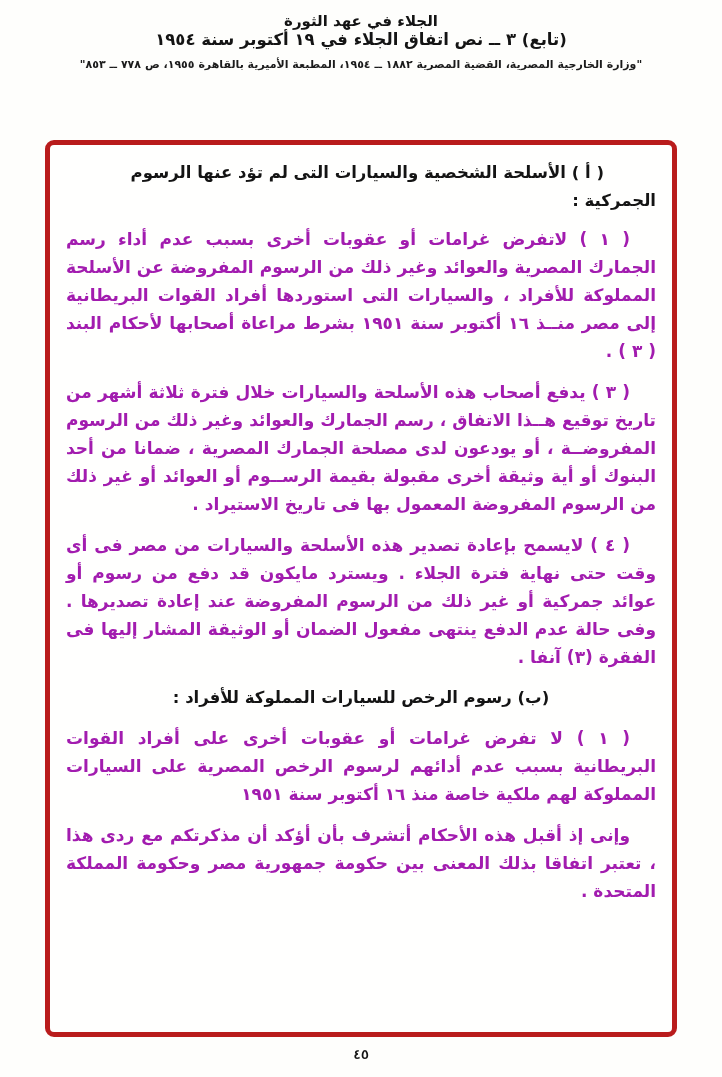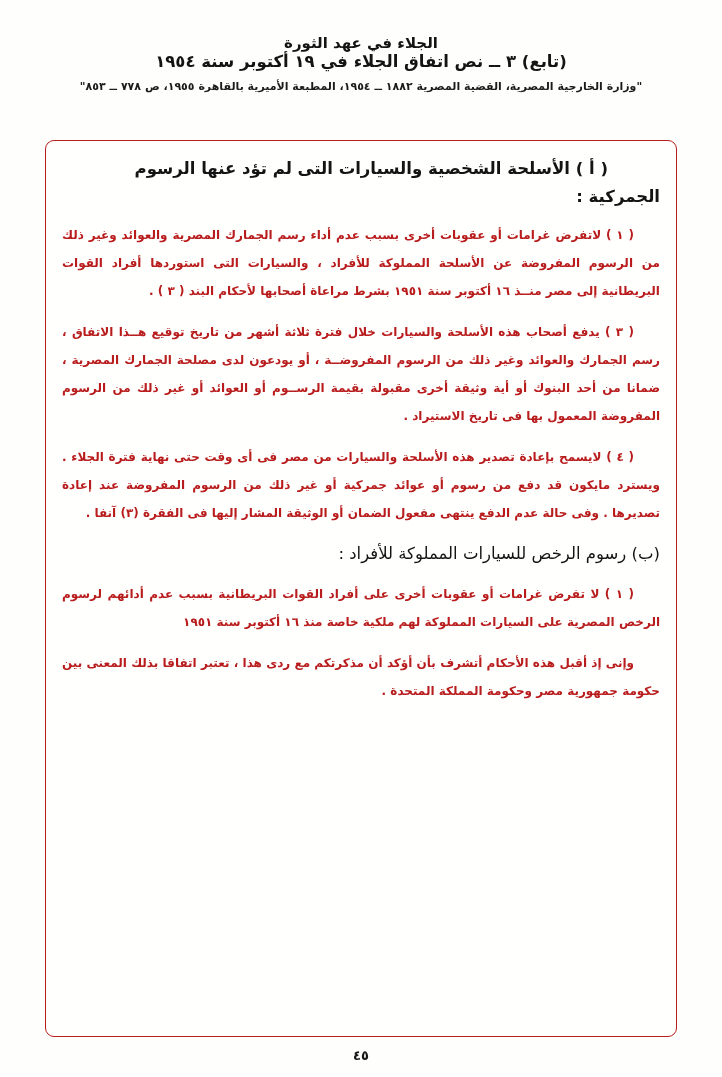--- a/index.html
+++ b/index.html
@@ -8,67 +8,68 @@
     width:722px; height:1077px;
     background:#fefefc;
     font-family:"DejaVu Sans", sans-serif;
     color:#141414;
     position:relative;
     overflow:hidden;
   }
   .header {
     direction:rtl;
     text-align:center;
-    padding-top:34px;
+    padding-top:12px;
   }
   .header .title {
     font-size:15px; font-weight:bold; letter-spacing:0.5px;
   }
   .header .subtitle {
     font-size:16.5px; font-weight:bold; margin-top:0;
   }
   .header .source {
     font-size:11px; font-weight:bold; margin-top:9px; color:#1b1b1b;
   }
   .frame {
     position:absolute;
     left:45px; top:140px;
     width:632px; height:897px;
-    border:1px solid #b91c1c;
+    border:5px solid #b91c1c;
     border-radius:9px;
     background:#fffffe;
     padding:14px 16px 8px 16px;
     direction:rtl;
   }
   .doc { width:100%; }
   .p {
-    font-size:12px;
+    font-size:17px;
     font-weight:bold;
     line-height:28px;
     text-align:justify;
     text-indent:26px;
-    color:#b91c1c;
+    color:#a21caf;
   }
   .sec-a-heading {
     font-size:16.5px; font-weight:bold; line-height:28px;
     text-align:right; text-indent:52px;
     margin-bottom:10px;
   }
   .mb { margin-bottom:13px; }
   .sec-b-heading {
-    font-size:16.5px; font-weight:normal; line-height:28px;
-    text-align:right;
+    font-size:16.5px; font-weight:bold; line-height:28px;
+    text-align:center;
     margin-top:4px; margin-bottom:12px;
   }
   .page-number {
     position:absolute;
     left:0; right:0; bottom:14px;
     text-align:center;
     font-size:13px; font-weight:bold;
     direction:rtl;
+    font-family:Liberation Mono, monospace;
   }
 </style>
 </head>
 <body>
 
 <div class="header">
   <div class="title">الجلاء في عهد الثورة</div>
   <div class="subtitle">(تابع) ٣ ــ نص اتفاق الجلاء في ١٩ أكتوبر سنة ١٩٥٤</div>
   <div class="source">"وزارة الخارجية المصرية، القضية المصرية ١٨٨٢ ــ ١٩٥٤، المطبعة الأميرية بالقاهرة ١٩٥٥، ص ٧٧٨ ــ ٨٥٣"</div>
 </div>

